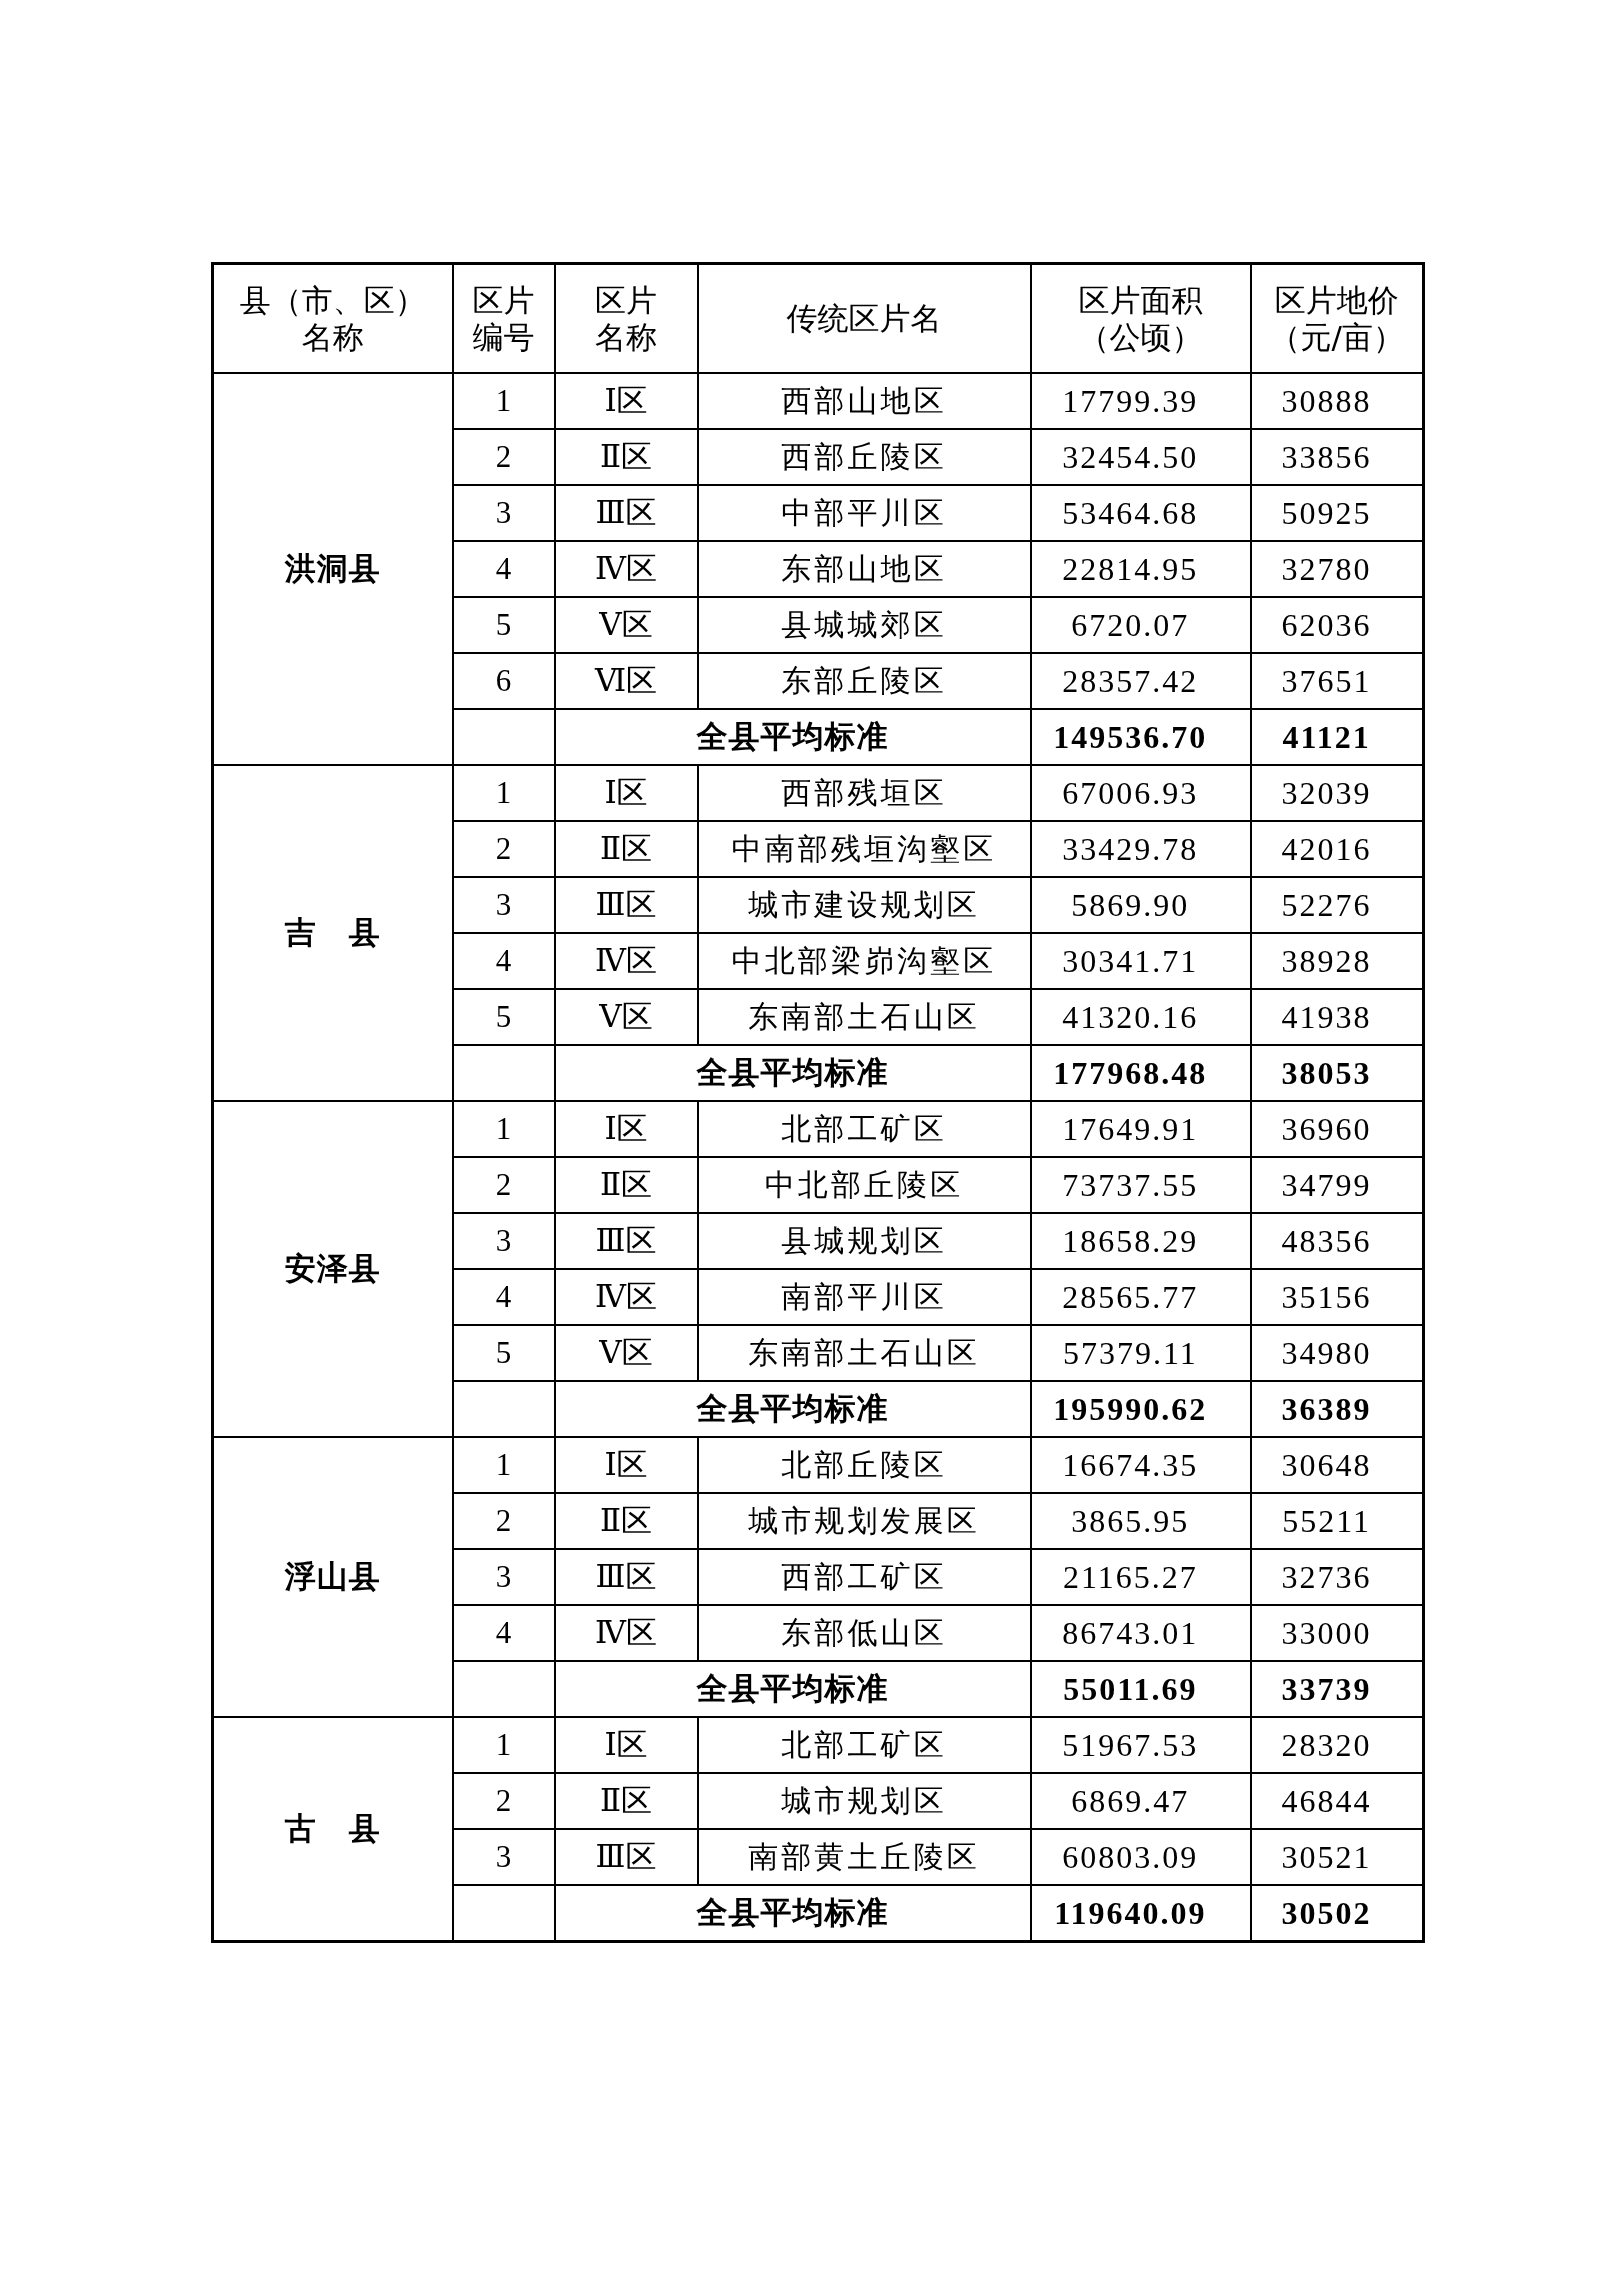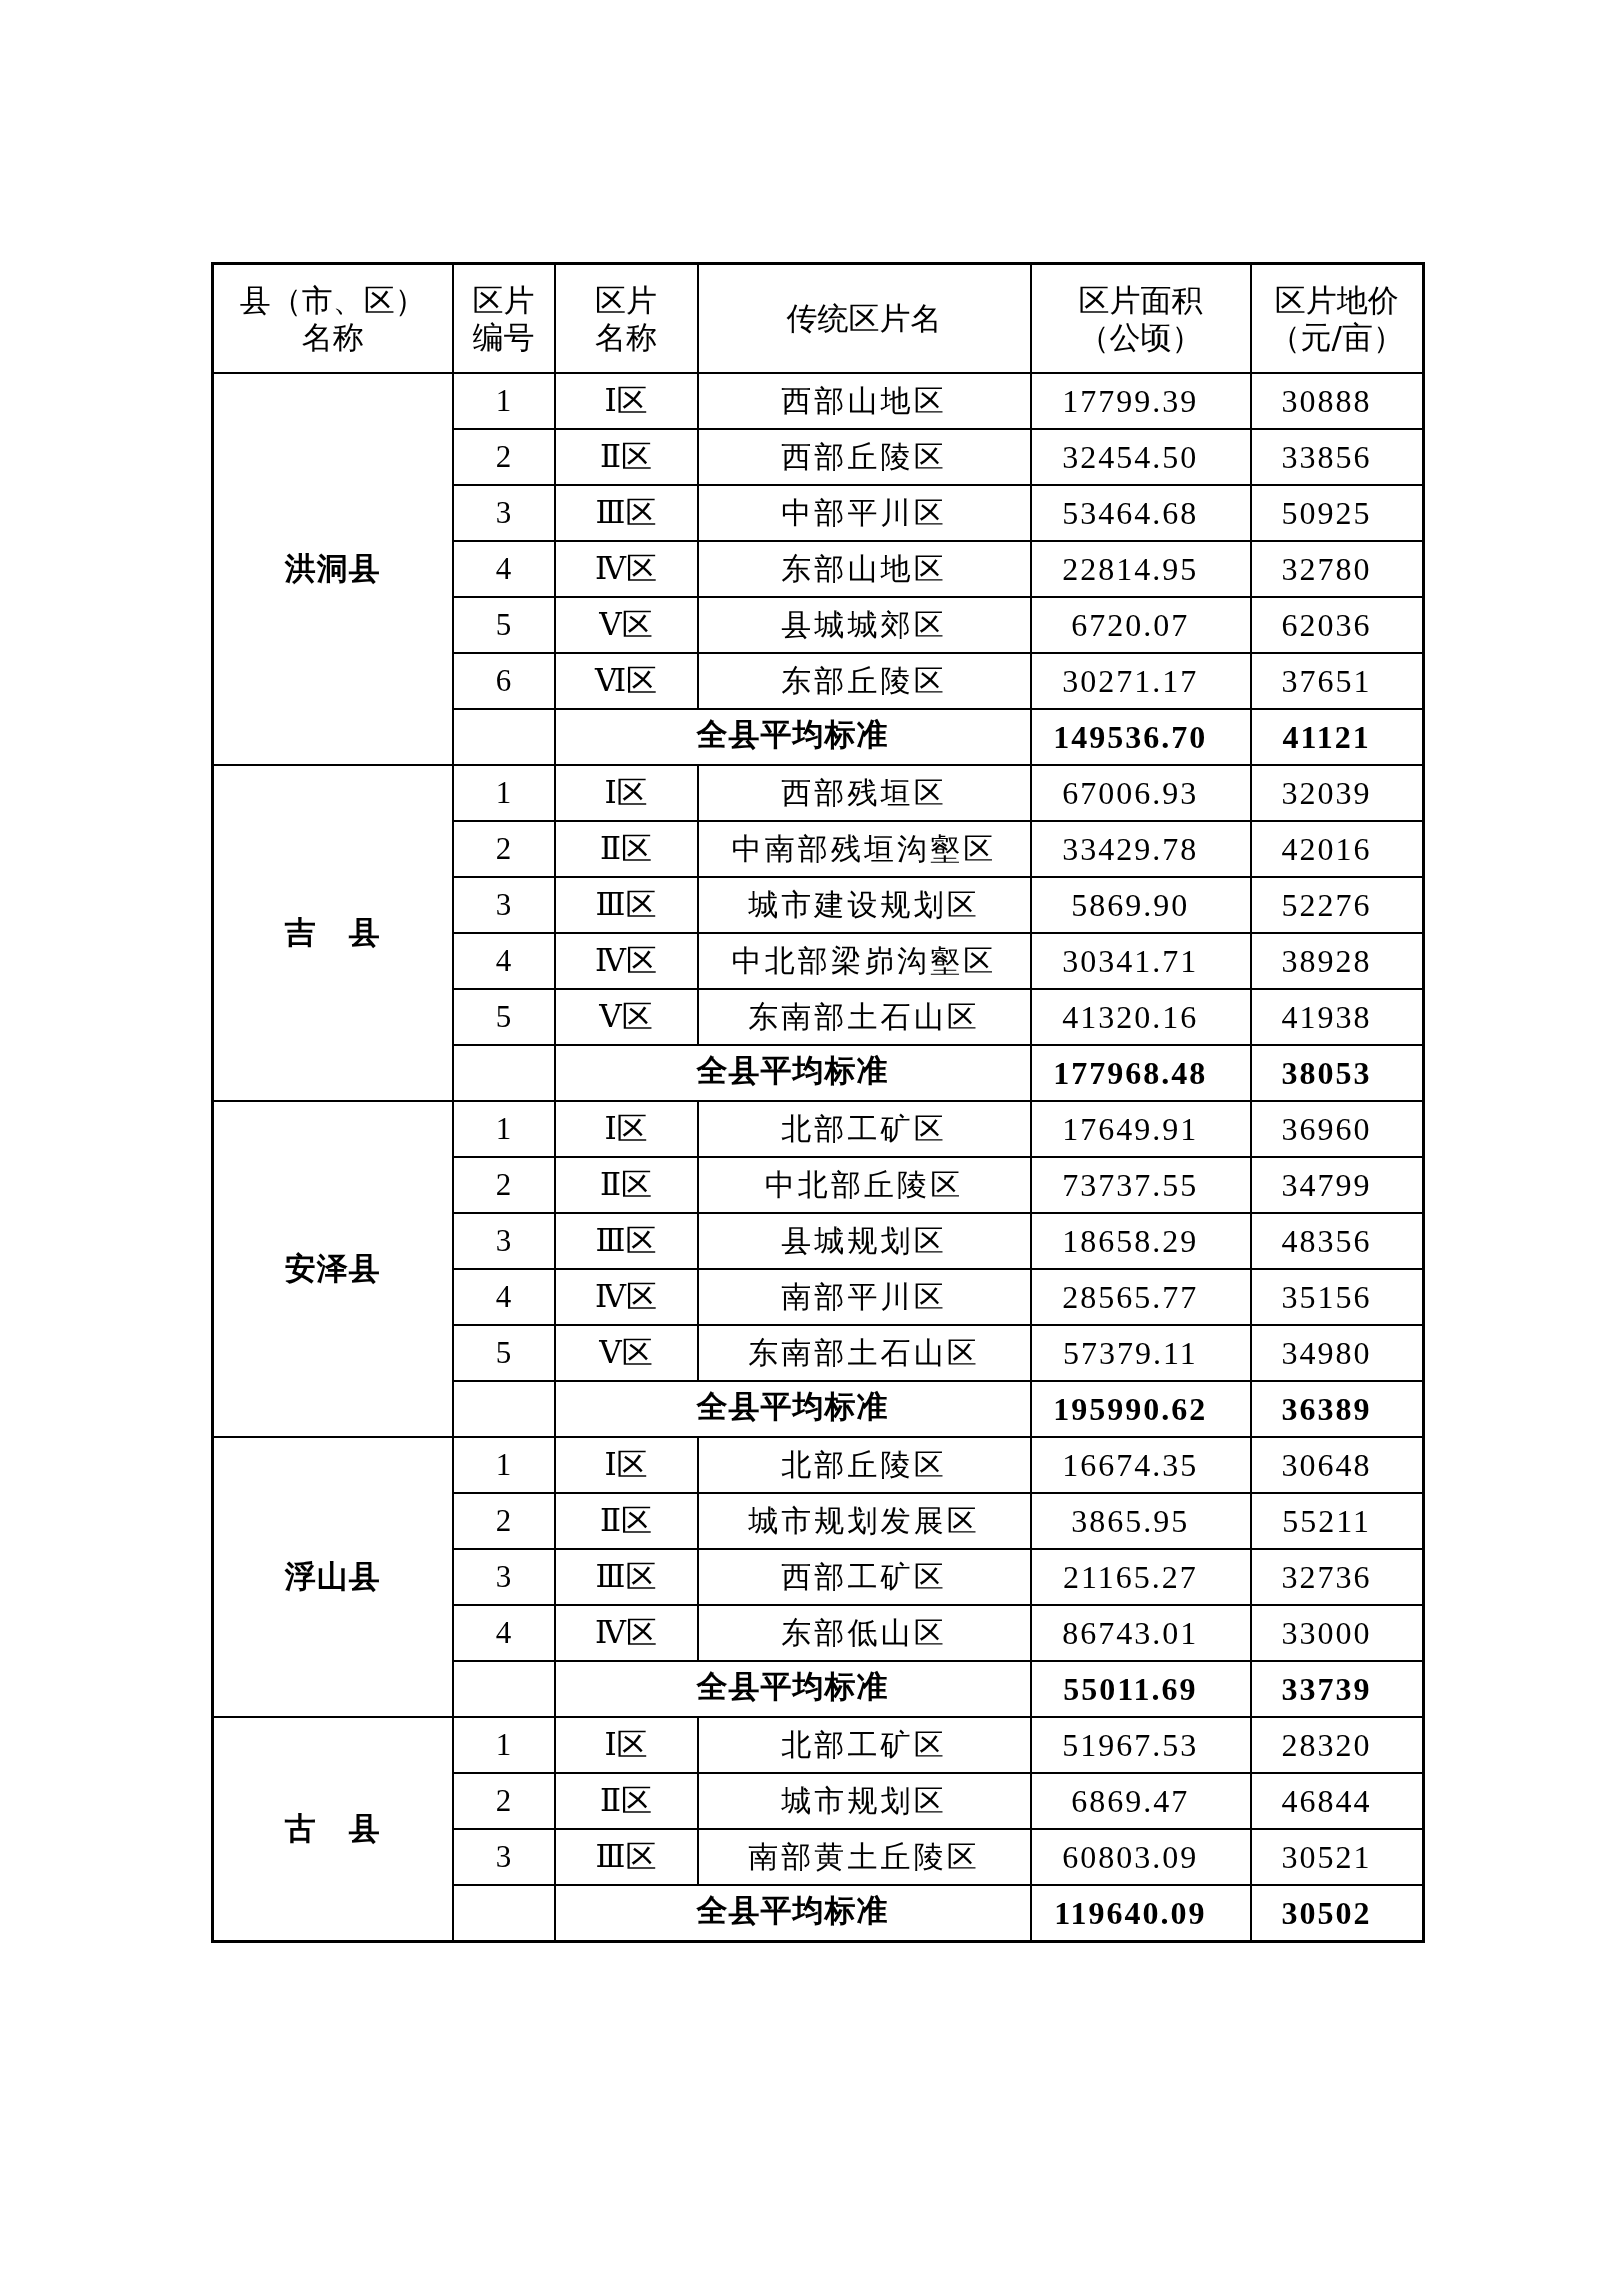--- a/index.html
+++ b/index.html
@@ -67,21 +67,21 @@
       margin-top: 8px;
     }
     .val {
       text-align: center;
       padding-right: 20.4px !important;
       font-family: "Liberation Serif", "DejaVu Serif", serif;
       font-size: 32px !important;
       letter-spacing: 2px;
     }
     .sum-label {
-      font-family: Liberation Mono, monospace;
+      font-family: Liberation Sans, sans-serif;
       font-weight: bold !important;
       font-size: 31px !important;
       letter-spacing: 1px;
     }
     .sum-val {
       font-weight: bold !important;
     }
     .hdr-line { display: block; }
   </style>
 </head>
@@ -157,21 +157,21 @@
         <td class="num">5</td>
         <td class="zone">Ⅴ区</td>
         <td class="trad">县城城郊区</td>
         <td class="val">6720.07</td>
         <td class="val">62036</td>
       </tr>
       <tr>
         <td class="num">6</td>
         <td class="zone">Ⅵ区</td>
         <td class="trad">东部丘陵区</td>
-        <td class="val">30271.17</td>
+        <td class="val">28357.42</td>
         <td class="val">37651</td>
       </tr>
       <tr>
         <td></td>
         <td colspan="2" class="sum-label">全县平均标准</td>
         <td class="val sum-val">149536.70</td>
         <td class="val sum-val">41121</td>
       </tr>
       <tr>
         <td class="county" rowspan="6">吉　县</td>

